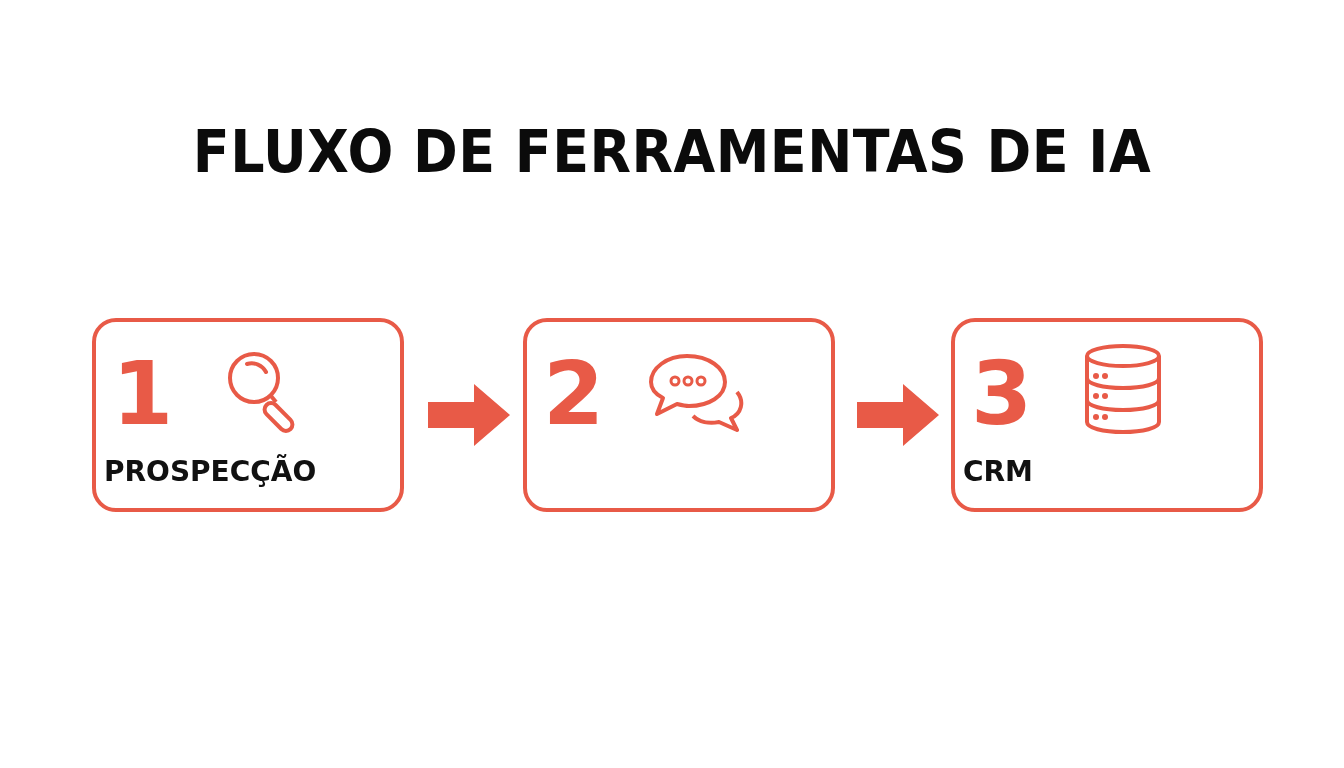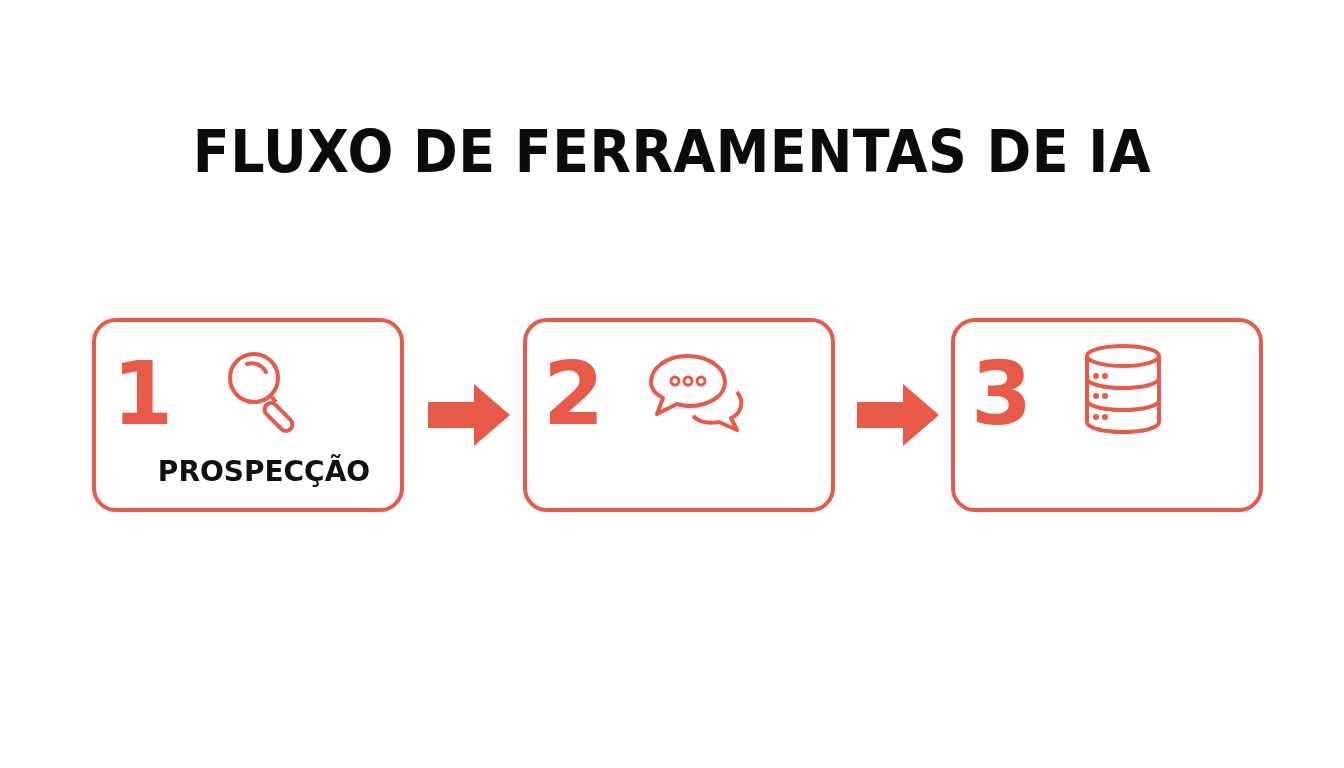--- a/index.html
+++ b/index.html
@@ -15,21 +15,21 @@
     .step {
       position:absolute; top:318px; width:312px; height:194px;
       border:4px solid #e85a47; border-radius:24px; box-sizing:border-box; background:#fff;
     }
     .step .num {
       position:absolute; left:16px; top:28px; font-size:88px; font-weight:bold;
       color:#e85a47; line-height:1;
     }
     .step .icon { position:absolute; left:118px; top:20px; width:100px; height:96px; }
     .step .label {
-      position:absolute; left:16px; width:100%; top:136px; text-align:center;
+      position:absolute; left:8px; width:100%; top:136px; text-align:left;
       font-size:28px; font-weight:bold; color:#111; line-height:1;
     }
     .arrow { position:absolute; top:384px; width:84px; height:62px; }
   </style>
 </head>
 <body>
 
 <div class="title">FLUXO DE FERRAMENTAS DE IA</div>
 
 <div class="step" style="left:92px;">
@@ -79,13 +79,14 @@
       <path d="M14 36 C14 42 30 46 50 46 C70 46 86 42 86 36" fill="none" stroke="#e85a47" stroke-width="4"></path>
       <path d="M14 58 C14 64 30 68 50 68 C70 68 86 64 86 58" fill="none" stroke="#e85a47" stroke-width="4"></path>
       <circle cx="23" cy="34" r="3" fill="#e85a47"></circle>
         <circle cx="32" cy="34" r="3" fill="#e85a47"></circle>
       <circle cx="23" cy="54" r="3" fill="#e85a47"></circle>
         <circle cx="32" cy="54" r="3" fill="#e85a47"></circle>
       <circle cx="23" cy="75" r="3" fill="#e85a47"></circle>
         <circle cx="32" cy="75" r="3" fill="#e85a47"></circle>
     </svg>
   </div>
+  <div class="label">CRM</div>
 </div>
 
 </body></html>

